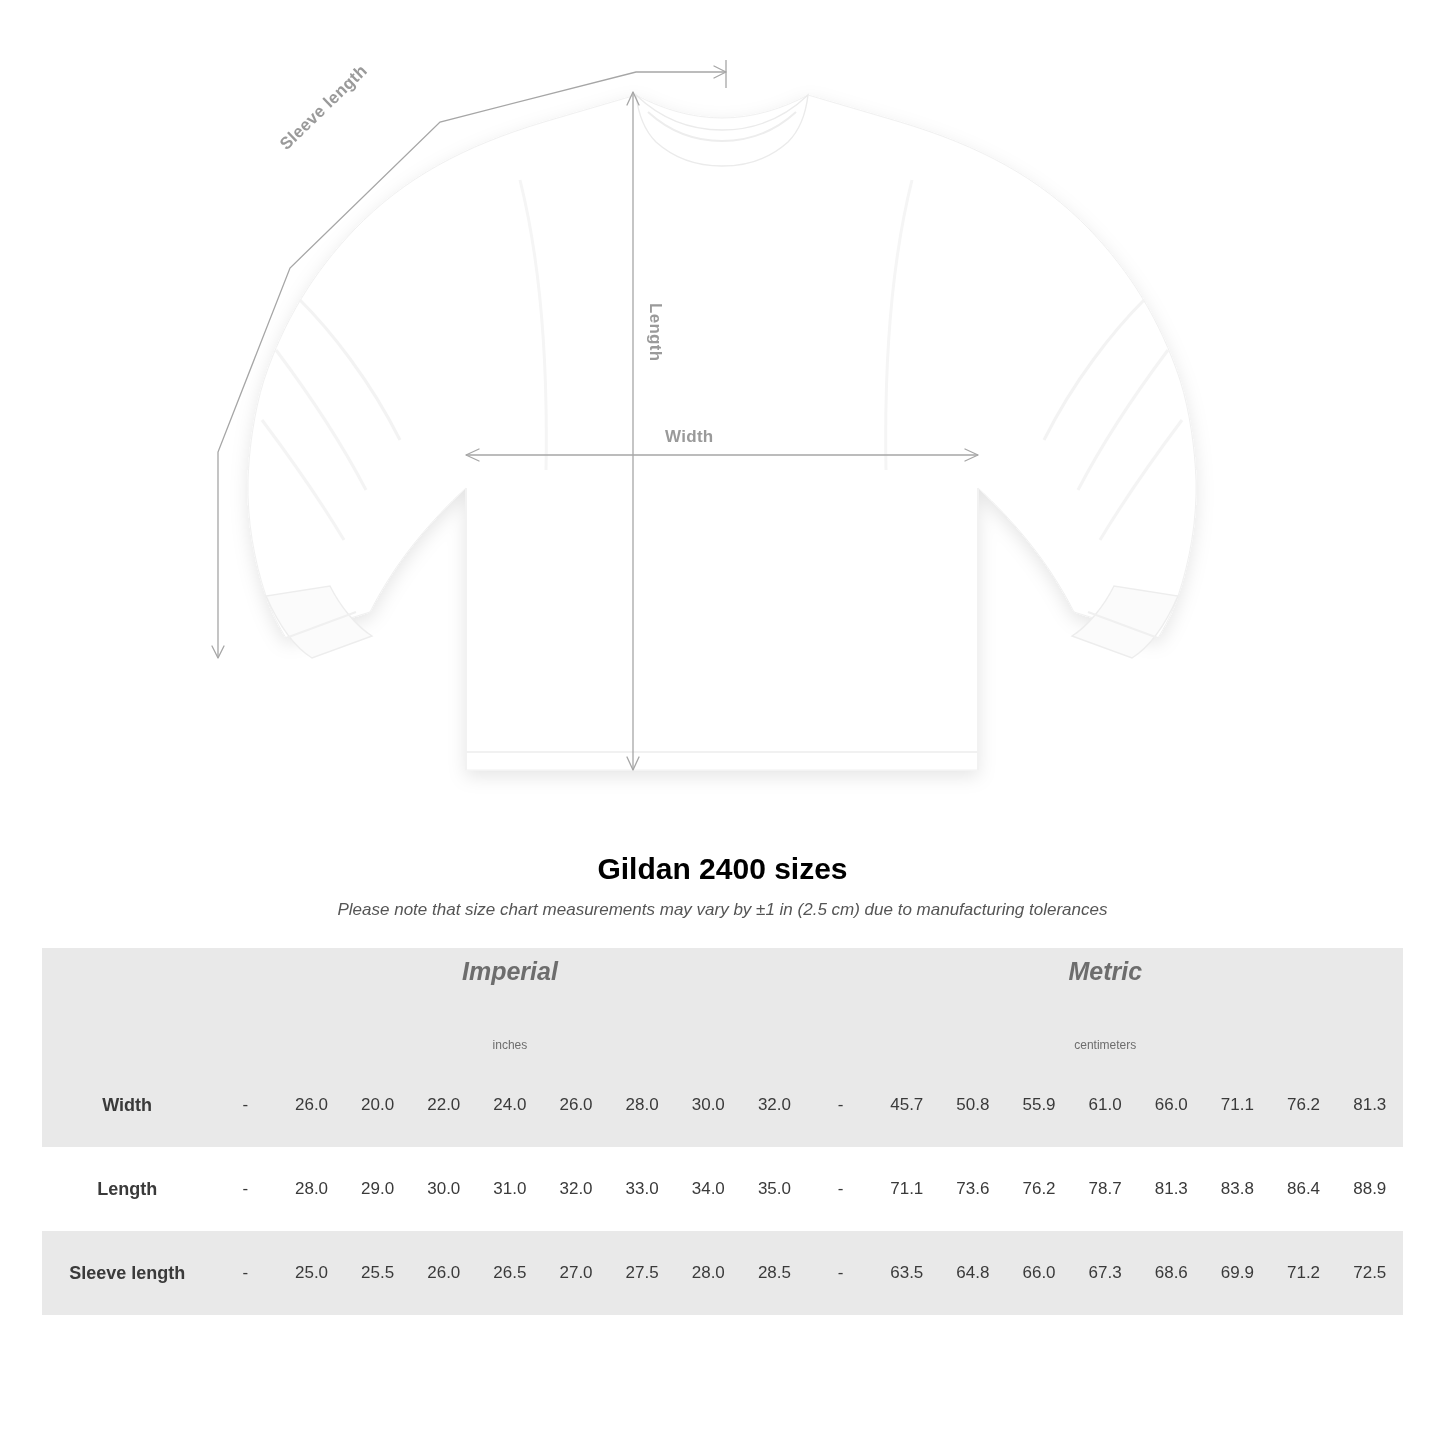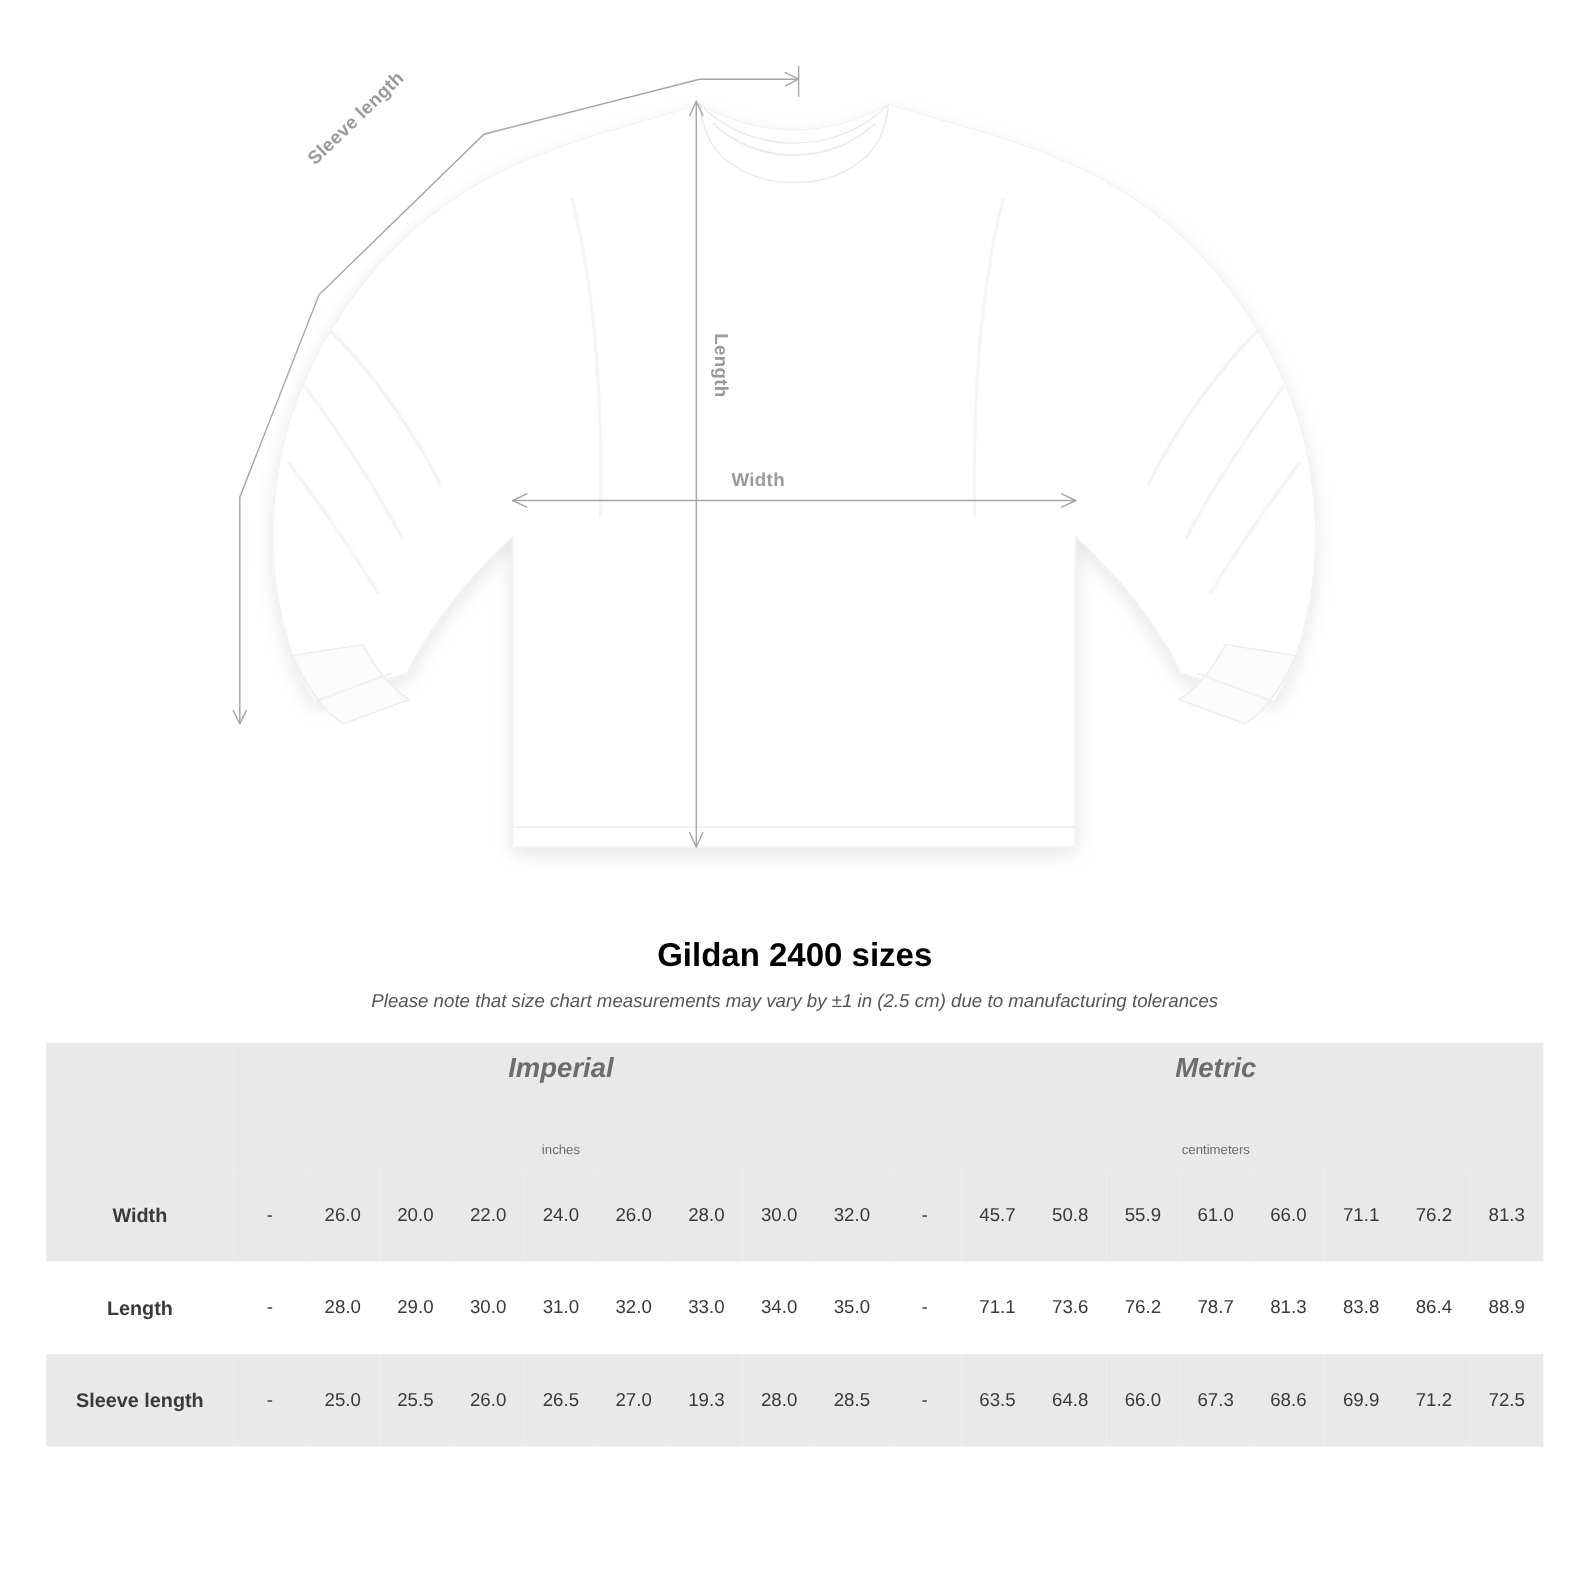--- a/index.html
+++ b/index.html
@@ -293,21 +293,21 @@
         </tr>
 
         <tr class="data-row shaded">
           <td class="rowlabel">Sleeve length</td>
           <td>-</td>
           <td>25.0</td>
           <td>25.5</td>
           <td>26.0</td>
           <td>26.5</td>
           <td>27.0</td>
-          <td>19.3</td>
+          <td>27.5</td>
           <td>28.0</td>
           <td>28.5</td>
           <td>-</td>
           <td>63.5</td>
           <td>64.8</td>
           <td>66.0</td>
           <td>67.3</td>
           <td>68.6</td>
           <td>69.9</td>
           <td>71.2</td>

